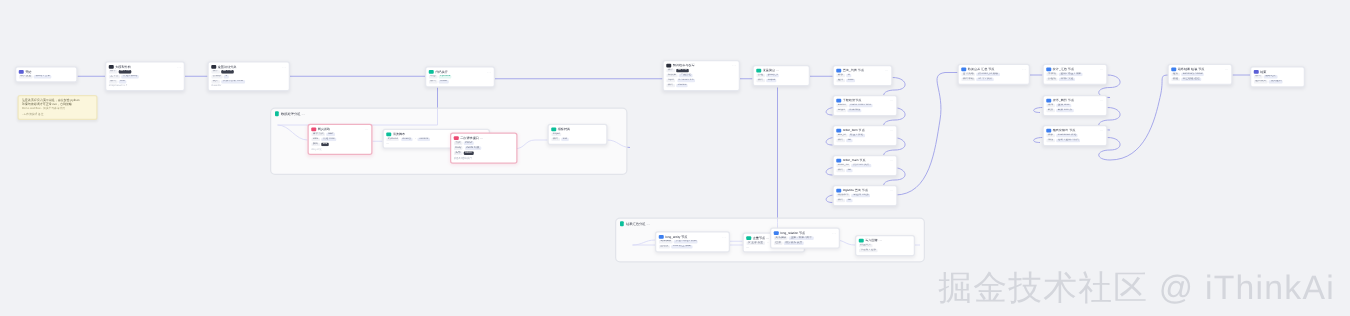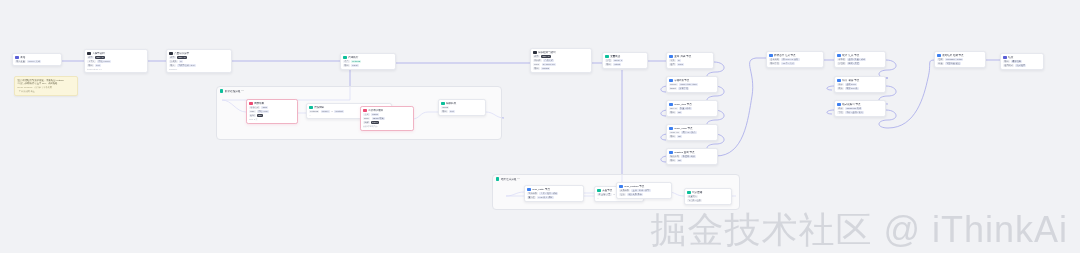--- a/index.html
+++ b/index.html
@@ -76,21 +76,21 @@
     padding:2px 2.5px;
     box-shadow:0 1px 2px rgba(30,30,10,0.06);
   }
   .note-line { font-size:2.4px; line-height:3.3px; color:#5e5a40; white-space:nowrap; }
   .note-line.dim { color:#a29c78; font-size:2.2px; }
   .note-tag { margin-top:1.4px; font-size:2.2px; color:#9a9578; }
 
   
   .watermark {
     position:absolute; right:12px; bottom:6px;
-    font-size:36px; line-height:34px;
+    font-size:27px; line-height:34px;
     color:#d4d6dc;
     letter-spacing:1px;
     white-space:nowrap;
     user-select:none;
   }
 </style>
 </head>
 <body>
 
 <div id="canvas">

